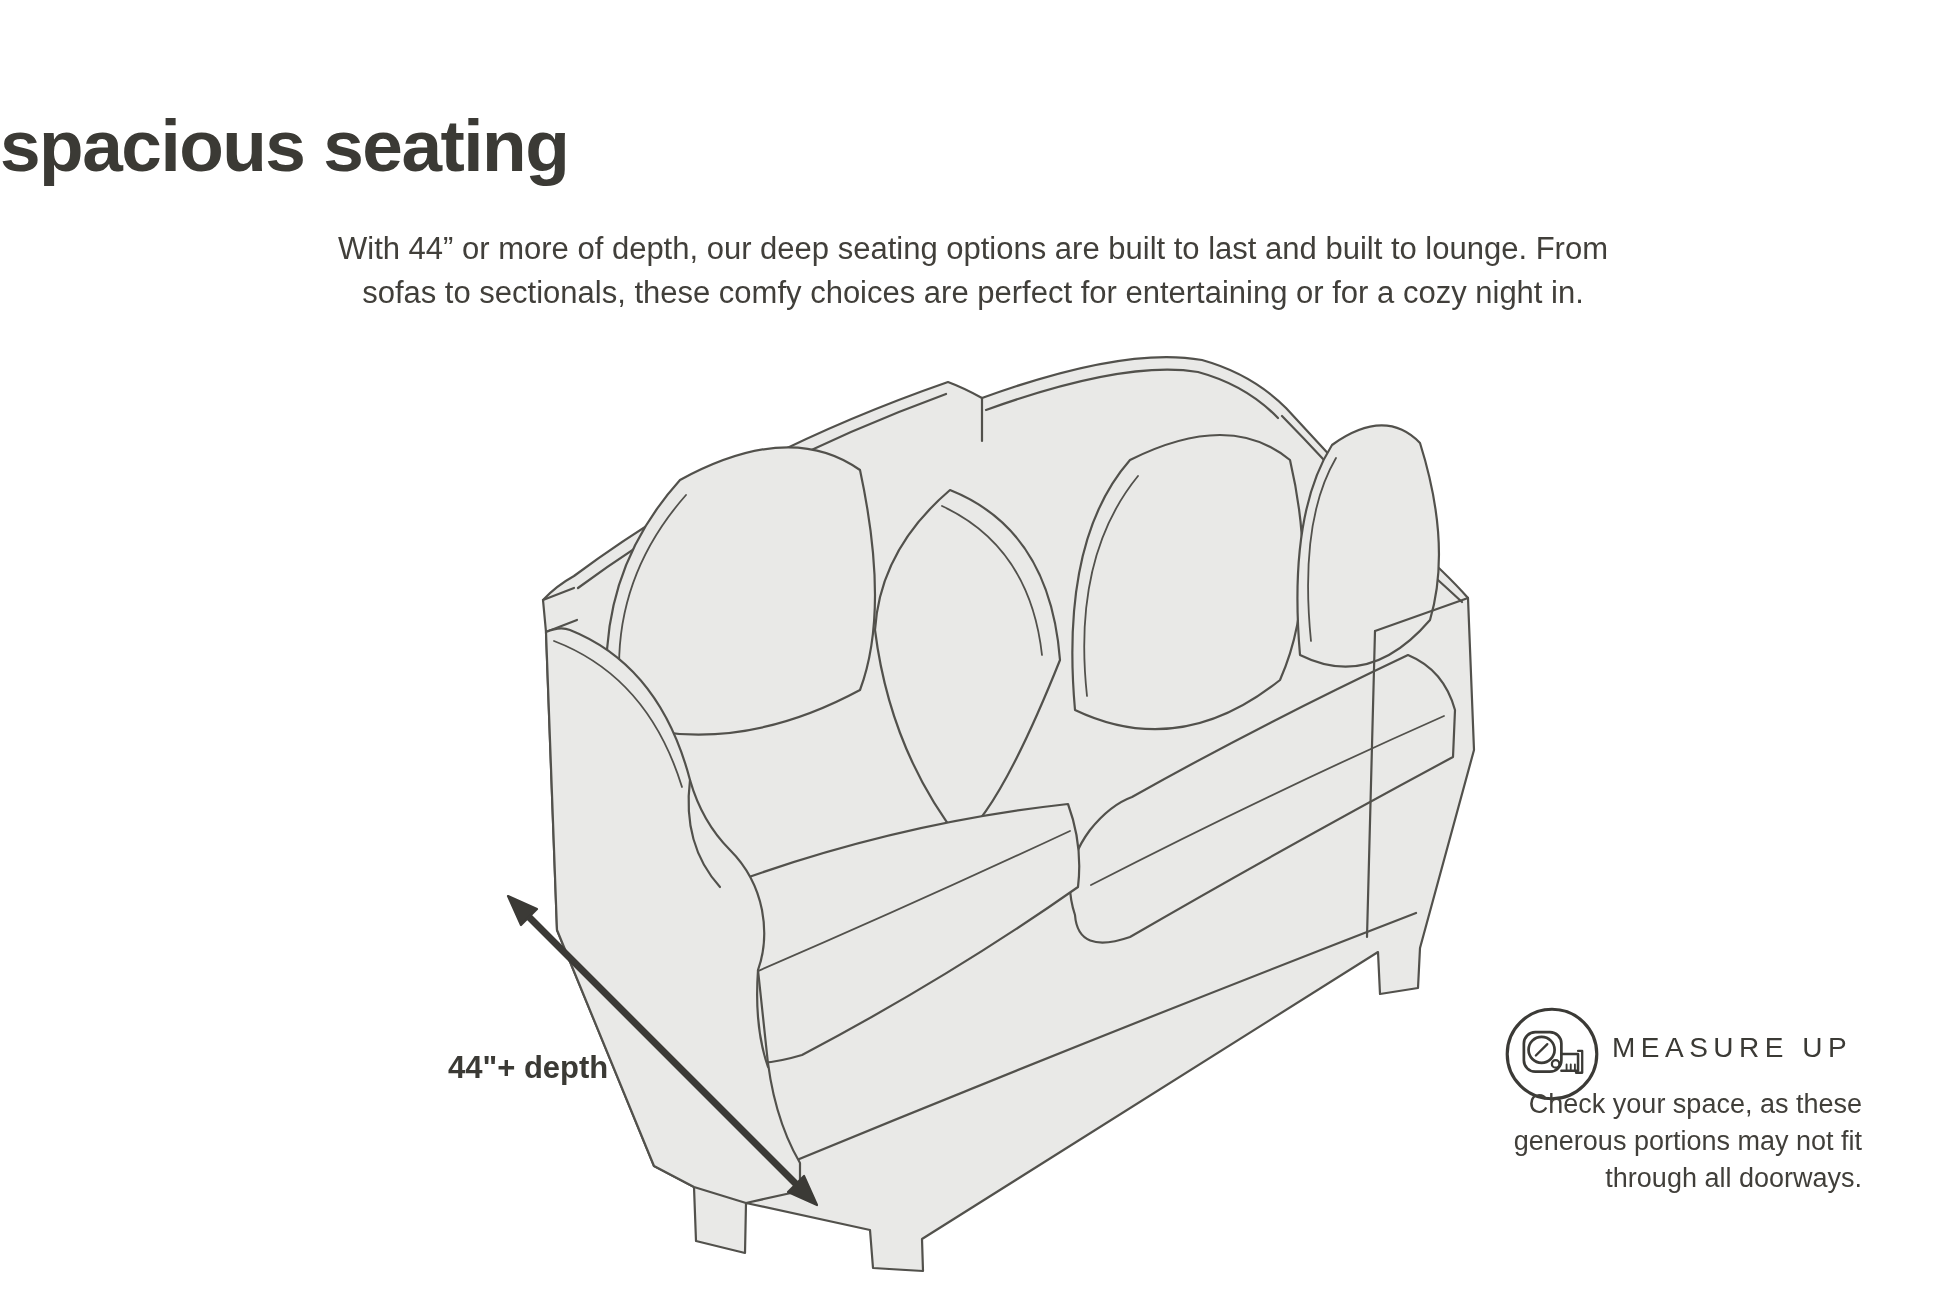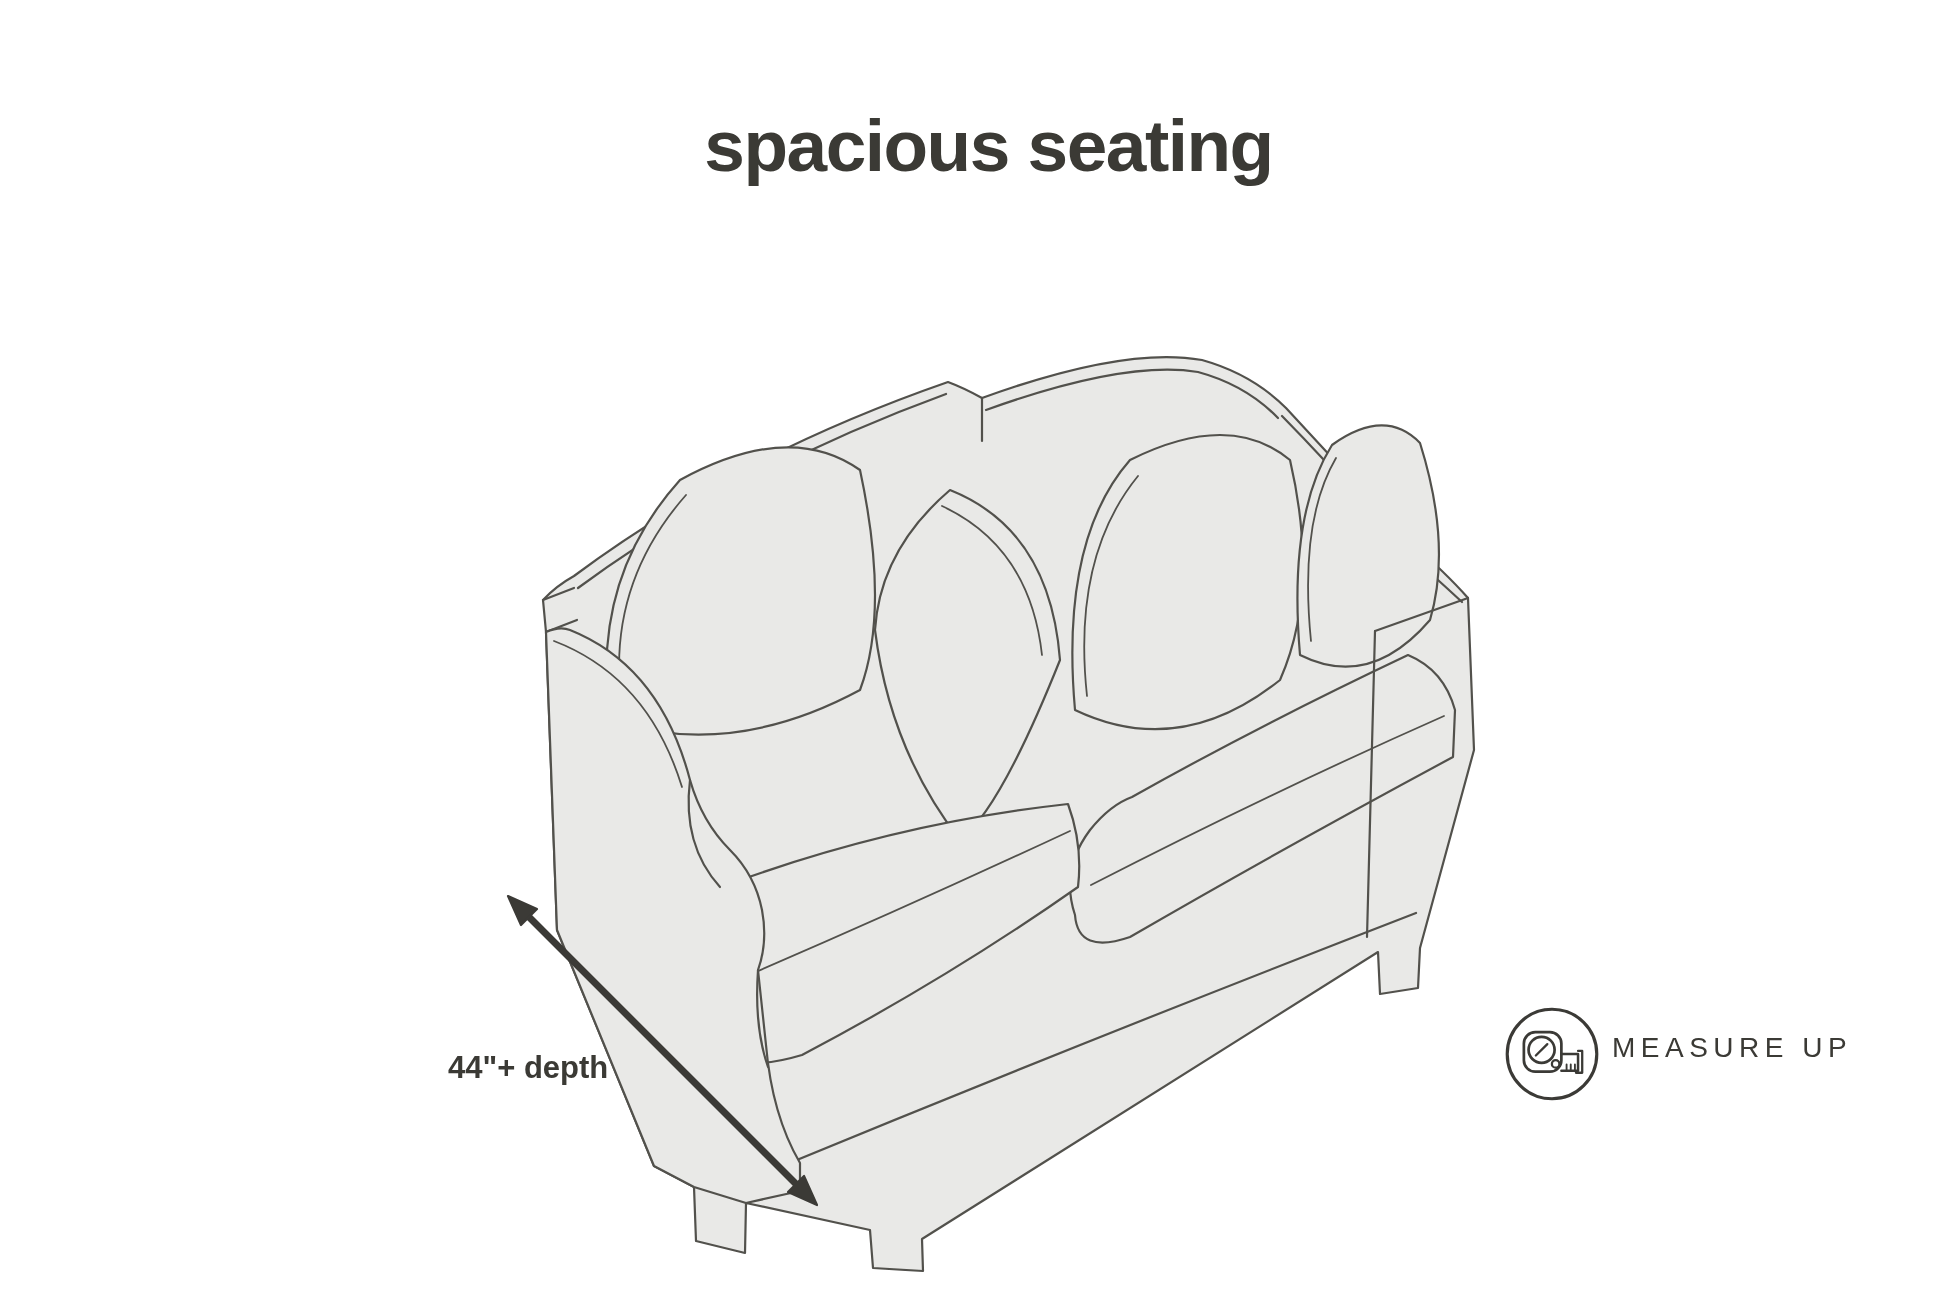--- a/index.html
+++ b/index.html
@@ -1,22 +1,22 @@
 <!DOCTYPE html>
 <html><head>
 <meta charset="utf-8">
 <style>
   html,body{margin:0;padding:0;background:#fff;}
   .canvas{
     position:relative;width:1946px;height:1298px;background:#ffffff;
     font-family:"Liberation Sans", sans-serif;overflow:hidden;color:#3b3a35;
   }
   .page-title{
-    position:absolute;left:0;right:0;top:104px;text-align:center;
-    font-size:73px;font-weight:700;letter-spacing:-1.5px;color:#3b3a35;margin-left:31px;
+    position:absolute;left:0;right:0;top:104px;text-align:left;
+    font-size:73px;font-weight:700;letter-spacing:-1.5px;color:#3b3a35;
   }
   .intro{
     position:absolute;left:0;right:0;top:227px;text-align:center;
     font-size:31px;line-height:44px;color:#413f3a;font-weight:400;
   }
   .intro span{display:block;}
   .sofa-svg{position:absolute;left:470px;top:325px;width:1030px;height:960px;}
   .dim-label{
     position:absolute;left:448px;top:1050px;
     font-size:31px;font-weight:700;color:#3b3a35;
@@ -32,20 +32,24 @@
   }
   .measure-note span{display:block;}
 </style>
 </head>
 <body>
 
 <div class="canvas">
 
   <div class="page-title">spacious seating</div>
 
+  <div class="intro">
+    <span>With 44” or more of depth, our deep seating options are built to last and built to lounge. From</span>
+    <span>sofas to sectionals, these comfy choices are perfect for entertaining or for a cozy night in.</span>
+  </div>
 
   <svg class="sofa-svg" viewBox="0 0 1030 960" fill="none" stroke="#52514c" stroke-width="2.2" stroke-linejoin="round" stroke-linecap="round">
 
     <path fill="#e9e9e7" d="
       M 76,307 L 73,275
       Q 86,261 104,251
       Q 265,131 478,57
       Q 494,63 512,73
       Q 655,21 732,35
       Q 782,49 816,83
@@ -116,14 +120,19 @@
     <circle cx="38" cy="44" r="12.5" stroke-width="2.6"></circle>
     <line x1="32.5" y1="49.5" x2="43.5" y2="38.5" stroke-width="2.2"></line>
     <circle cx="51.5" cy="57.5" r="3.6" stroke-width="2.2"></circle>
     <path stroke-width="2.4" d="M 57,48 L 73,48 L 73,64 L 57,64"></path>
     <path stroke-width="1.8" d="M 62,64 L 62,58 M 66,64 L 66,58 M 70,64 L 70,58"></path>
     <path stroke-width="2.2" d="M 73,45 L 77,45 L 77,66 L 71,66"></path>
   </svg>
 
   <div class="measure-heading">MEASURE UP</div>
 
+  <div class="measure-note">
+    <span>Check your space, as these</span>
+    <span>generous portions may not fit</span>
+    <span>through all doorways.</span>
+  </div>
 
 </div>
 
 </body></html>

